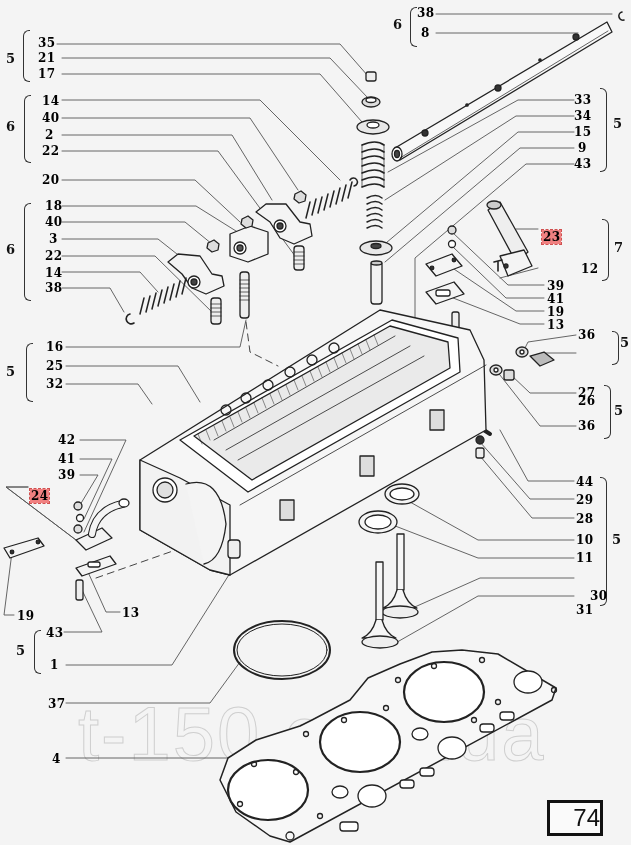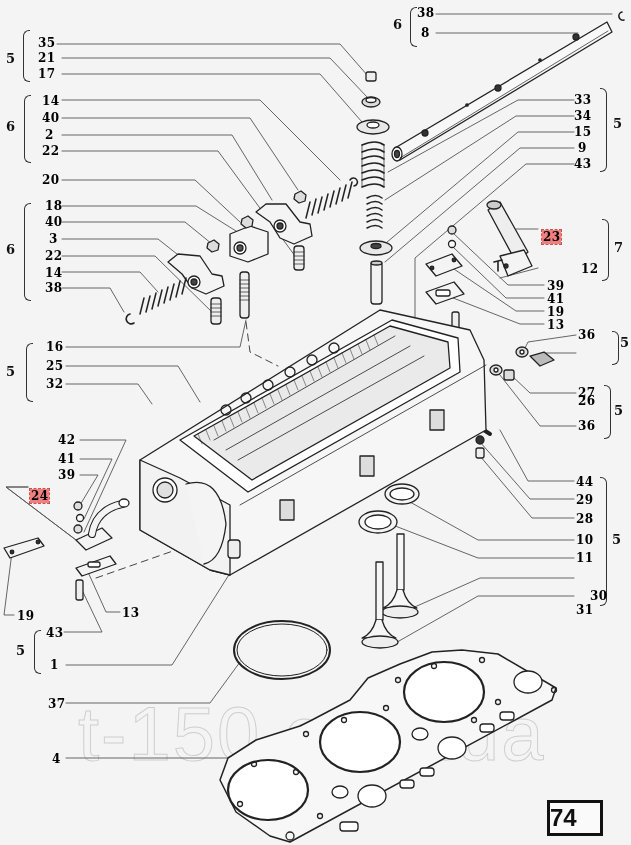--- a/index.html
+++ b/index.html
@@ -9,21 +9,21 @@
   .lbl { position: absolute; font-weight: bold; font-size: 12px; color: #000000; line-height: 14px;
          font-family: "DejaVu Serif", "Liberation Serif", serif; letter-spacing: 0.3px; }
   .lbl.hl { background: #f08080; outline: 1px dashed #d05050; padding: 0 1px; margin-top: 8px; }
   .grp { position: absolute; font-weight: bold; font-size: 13px; color: #111;
          font-family: "DejaVu Serif", "Liberation Serif", serif; }
   .brace { position: absolute; border: 1px solid #333; border-right: none; width: 6px; border-radius: 6px 0 0 6px; }
   .brace-r { position: absolute; border: 1px solid #333; border-left: none; width: 6px; border-radius: 0 6px 6px 0; }
   .watermark { position: absolute; left: 78px; top: 690px; font-family: "Liberation Sans", sans-serif;
                font-size: 76px; color: transparent; -webkit-text-stroke: 1px #cfcfcf; letter-spacing: 2px; }
   .page-no { position: absolute; left: 547px; top: 800px; width: 50px; height: 30px; border: 3px solid #111;
-             font-family: "Liberation Sans", sans-serif; font-size: 24px; font-weight: bold; text-align: left;
+             font-family: "Liberation Sans", sans-serif; font-size: 24px; font-weight: normal; text-align: right;
              line-height: 30px; color: #111; background: #fafafa; }
 </style>
 </head>
 <body>
 
 <div id="stage">
 
   <div class="watermark">t-150.com.ua</div>
 
   <svg id="art" viewBox="0 0 631 845" fill="none" stroke="#222" stroke-width="1.3" stroke-linecap="round" stroke-linejoin="round">

